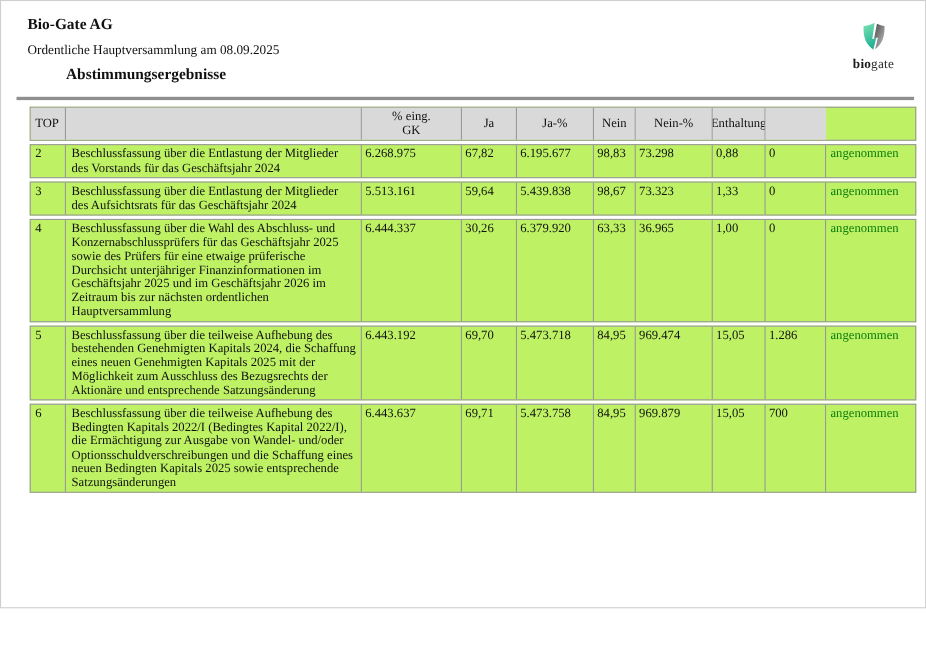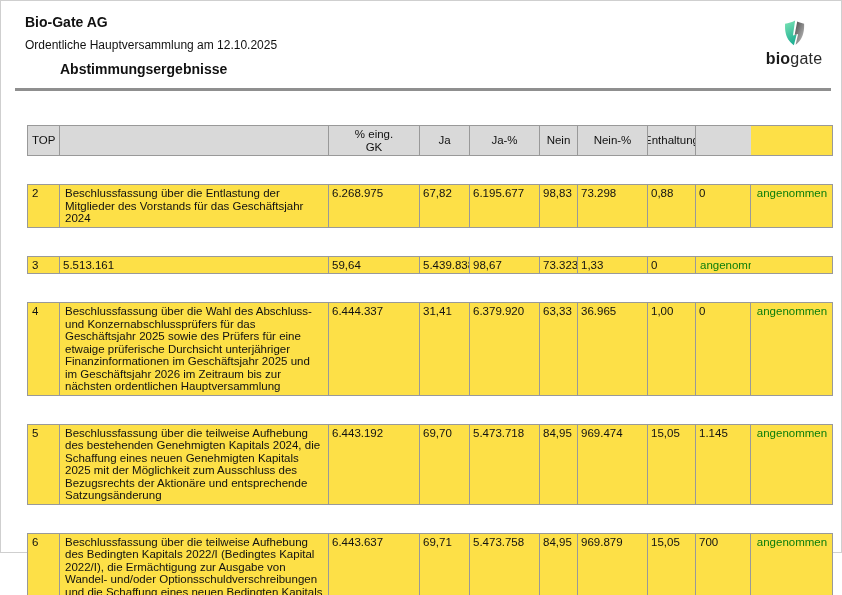--- a/index.html
+++ b/index.html
@@ -1,53 +1,53 @@
 <!DOCTYPE html>
 <html lang="de" style="--green: #0b7d0b; --headbg: #d9d9d9; --border: #999999;"><head>
 <meta charset="utf-8">
 <style>
   html,body{margin:0;padding:0;background:#fff;}
   body{width:842px;height:595px;overflow:hidden;font-family:"Liberation Sans",sans-serif;color:#111;}
-  .page{position:relative;width:842px;height:553px;background:#fff;box-sizing:border-box;border:1px solid #cfcfcf;}
+  .page{position:relative;width:842px;height:553px;background:#fff;box-sizing:border-box;border:1px solid #cfcfcf;font-family:Liberation Serif, serif;}
 
   .header-block{position:absolute;left:24px;top:13px;}
   .company{font-size:14px;font-weight:bold;line-height:17px;}
   .subtitle{font-size:12px;line-height:15px;margin-top:7px;}
   .section{font-size:14px;font-weight:bold;line-height:16px;margin-top:8px;margin-left:35px;}
 
   .logo{position:absolute;left:761px;top:19px;width:64px;text-align:center;}
   .logo svg{display:block;margin:0 auto;}
-  .wordmark{font-size:16px;line-height:17px;margin-top:2px;letter-spacing:0.2px;color:#1b1b1b;white-space:nowrap;}
+  .wordmark{font-size:12px;line-height:17px;margin-top:2px;letter-spacing:0.2px;color:#1b1b1b;white-space:nowrap;}
   .wordmark .b{font-weight:bold;}
   .wordmark .g{font-weight:normal;color:#2a2a2a;}
 
   .rule{position:absolute;left:14px;top:87px;width:816px;height:3px;background:#8f8f8f;}
 
   .vote-table{position:absolute;left:26px;top:96px;width:806px;font-size:11.5px;}
   .row{display:grid;grid-template-columns:32px 269px 91px 50px 70px 38px 70px 48px 55px 1fr;
-       border:1px solid var(--border);margin-bottom:3px;background:#fde047;margin-top:28px;}
+       border:1px solid var(--border);margin-bottom:3px;background:#bef264;}
   .cell{border-right:1px solid var(--border);padding:2px 3px;box-sizing:border-box;
         line-height:12.5px;overflow:hidden;}
-  .cell:last-child{border-right:none;text-align:center;}
+  .cell:last-child{border-right:none;}
   .thead .cell{background:var(--headbg);min-height:27px;display:flex;align-items:center;
                justify-content:center;text-align:center;white-space:pre-line;line-height:12.5px;}
   .thead .cell.left{justify-content:flex-start;text-align:left;padding-left:4px;}
   .num{text-align:left;}
   .desc{padding-left:5px;padding-right:4px;}
   .topcell{padding-left:4px;}
   .result{color:var(--green);padding-left:4px;white-space:nowrap;}
 </style>
 </head>
 <body>
 
 <div class="page">
 
   <div class="header-block">
     <div class="company">Bio-Gate AG</div>
-    <div class="subtitle">Ordentliche Hauptversammlung am 12.10.2025</div>
+    <div class="subtitle">Ordentliche Hauptversammlung am 08.09.2025</div>
     <div class="section">Abstimmungsergebnisse</div>
   </div>
 
   <div class="logo">
     <svg width="25" height="28" viewBox="0 0 40 46">
       <defs>
         <linearGradient id="gGreen" x1="0" y1="0" x2="0.3" y2="1">
           <stop offset="0" stop-color="#7de4b5"></stop>
           <stop offset="1" stop-color="#23b194"></stop>
         </linearGradient>
@@ -86,53 +86,54 @@
     <div class="cell num">6.195.677</div>
     <div class="cell num">98,83</div>
     <div class="cell num">73.298</div>
     <div class="cell num">0,88</div>
     <div class="cell num">0</div>
     <div class="cell result">angenommen</div>
   </div>
 
   <div class="row">
     <div class="cell topcell">3</div>
+    <div class="cell desc">Beschlussfassung über die Entlastung der Mitglieder des Aufsichtsrats für das Geschäftsjahr 2024</div>
     <div class="cell num">5.513.161</div>
     <div class="cell num">59,64</div>
     <div class="cell num">5.439.838</div>
     <div class="cell num">98,67</div>
     <div class="cell num">73.323</div>
     <div class="cell num">1,33</div>
     <div class="cell num">0</div>
     <div class="cell result">angenommen</div>
   </div>
 
   <div class="row">
     <div class="cell topcell">4</div>
     <div class="cell desc">Beschlussfassung über die Wahl des Abschluss- und Konzernabschlussprüfers für das Geschäftsjahr 2025 sowie des Prüfers für eine etwaige prüferische Durchsicht unterjähriger Finanzinformationen im Geschäftsjahr 2025 und im Geschäftsjahr 2026 im Zeitraum bis zur nächsten ordentlichen Hauptversammlung</div>
     <div class="cell num">6.444.337</div>
-    <div class="cell num">31,41</div>
+    <div class="cell num">30,26</div>
     <div class="cell num">6.379.920</div>
     <div class="cell num">63,33</div>
     <div class="cell num">36.965</div>
     <div class="cell num">1,00</div>
     <div class="cell num">0</div>
     <div class="cell result">angenommen</div>
   </div>
 
   <div class="row">
     <div class="cell topcell">5</div>
     <div class="cell desc">Beschlussfassung über die teilweise Aufhebung des bestehenden Genehmigten Kapitals 2024, die Schaffung eines neuen Genehmigten Kapitals 2025 mit der Möglichkeit zum Ausschluss des Bezugsrechts der Aktionäre und entsprechende Satzungsänderung</div>
     <div class="cell num">6.443.192</div>
     <div class="cell num">69,70</div>
     <div class="cell num">5.473.718</div>
     <div class="cell num">84,95</div>
     <div class="cell num">969.474</div>
     <div class="cell num">15,05</div>
-    <div class="cell num">1.145</div>
+    <div class="cell num">1.286</div>
     <div class="cell result">angenommen</div>
   </div>
 
   <div class="row">
     <div class="cell topcell">6</div>
     <div class="cell desc">Beschlussfassung über die teilweise Aufhebung des Bedingten Kapitals 2022/I (Bedingtes Kapital 2022/I), die Ermächtigung zur Ausgabe von Wandel- und/oder Optionsschuldverschreibungen und die Schaffung eines neuen Bedingten Kapitals 2025 sowie entsprechende Satzungsänderungen</div>
     <div class="cell num">6.443.637</div>
     <div class="cell num">69,71</div>
     <div class="cell num">5.473.758</div>
     <div class="cell num">84,95</div>

